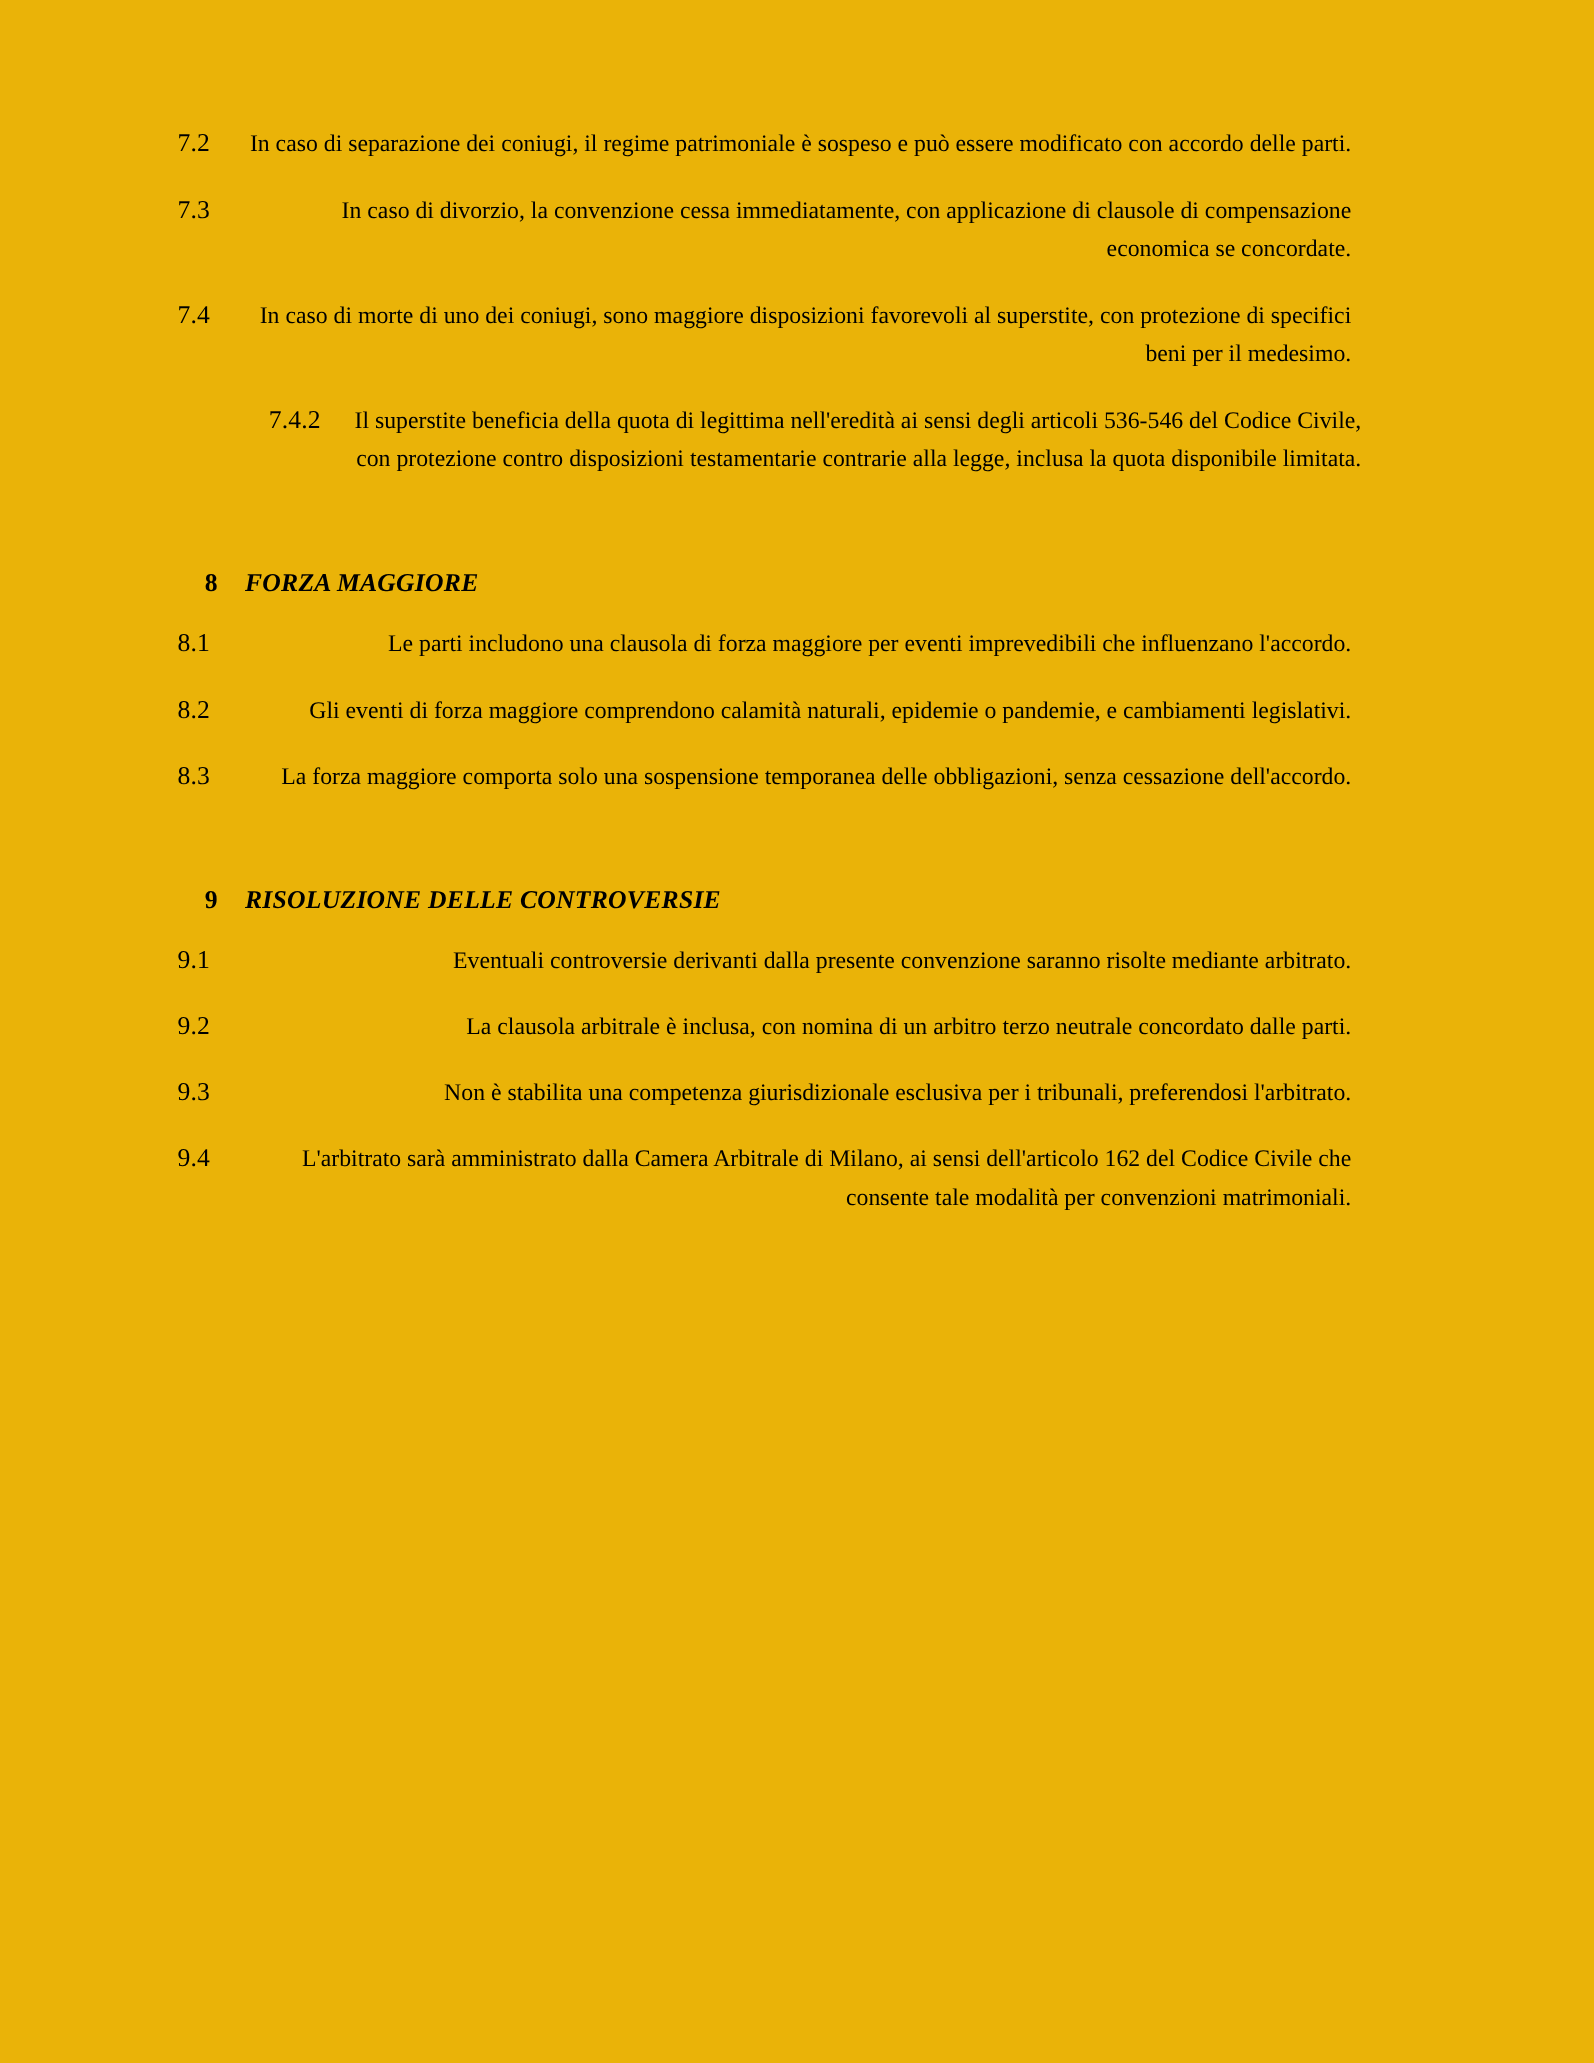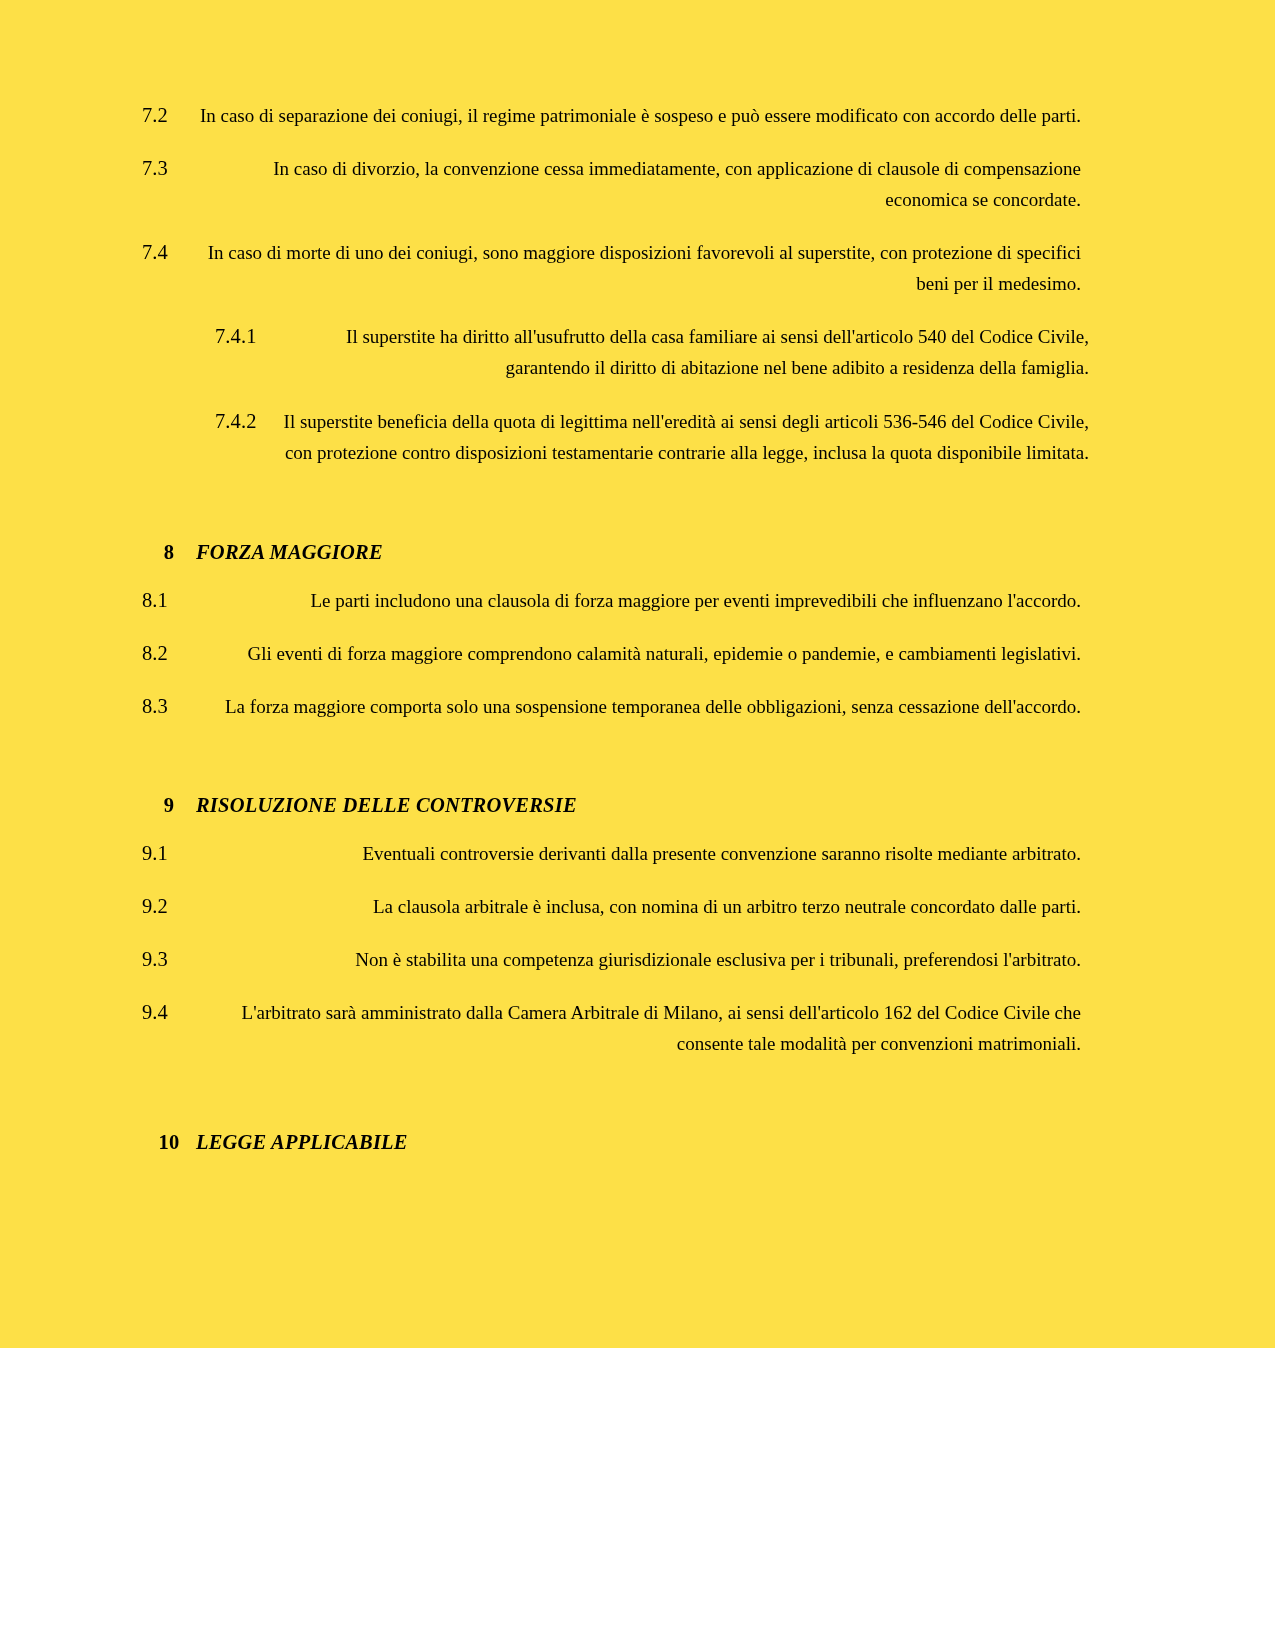--- a/index.html
+++ b/index.html
@@ -7,22 +7,22 @@
     padding: 0;
     background: #ffffff;
   }
   body {
     font-family: "Liberation Serif", "DejaVu Serif", serif;
     color: #000000;
   }
   .page {
     position: relative;
     width: 1275px;
-    height: 1348px;
-    background: #fde047;
+    height: 1650px;
+    background: #eab308;
     box-sizing: border-box;
     padding: 100px 110px 0 142px;
     overflow: hidden;
   }
 
   
   .clause {
     display: flex;
     align-items: flex-start;
     margin-bottom: 22px;
@@ -86,24 +86,20 @@
   <div class="clause lvl1">
     <div class="num">7.3</div>
     <div class="body">In caso di divorzio, la convenzione cessa immediatamente, con applicazione di clausole di compensazione economica se concordate.</div>
   </div>
 
   <div class="clause lvl1">
     <div class="num">7.4</div>
     <div class="body">In caso di morte di uno dei coniugi, sono maggiore disposizioni favorevoli al superstite, con protezione di specifici beni per il medesimo.</div>
   </div>
 
-  <div class="clause lvl2">
-    <div class="num">7.4.1</div>
-    <div class="body">Il superstite ha diritto all'usufrutto della casa familiare ai sensi dell'articolo 540 del Codice Civile, garantendo il diritto di abitazione nel bene adibito a residenza della famiglia.</div>
-  </div>
 
   <div class="clause lvl2">
     <div class="num">7.4.2</div>
     <div class="body">Il superstite beneficia della quota di legittima nell'eredità ai sensi degli articoli 536-546 del Codice Civile, con protezione contro disposizioni testamentarie contrarie alla legge, inclusa la quota disponibile limitata.</div>
   </div>
 
   <div class="gap-before-heading"></div>
 
   <div class="heading">
     <div class="num">8</div>
@@ -150,18 +146,14 @@
   </div>
 
   <div class="clause lvl1">
     <div class="num">9.4</div>
     <div class="body">L'arbitrato sarà amministrato dalla Camera Arbitrale di Milano, ai sensi dell'articolo 162 del Codice Civile che consente tale modalità per convenzioni matrimoniali.</div>
   </div>
 
 
   <div class="gap-before-heading"></div>
 
-  <div class="heading">
-    <div class="num">10</div>
-    <div class="title">LEGGE APPLICABILE</div>
-  </div>
 
 </div>
 
 </body></html>

